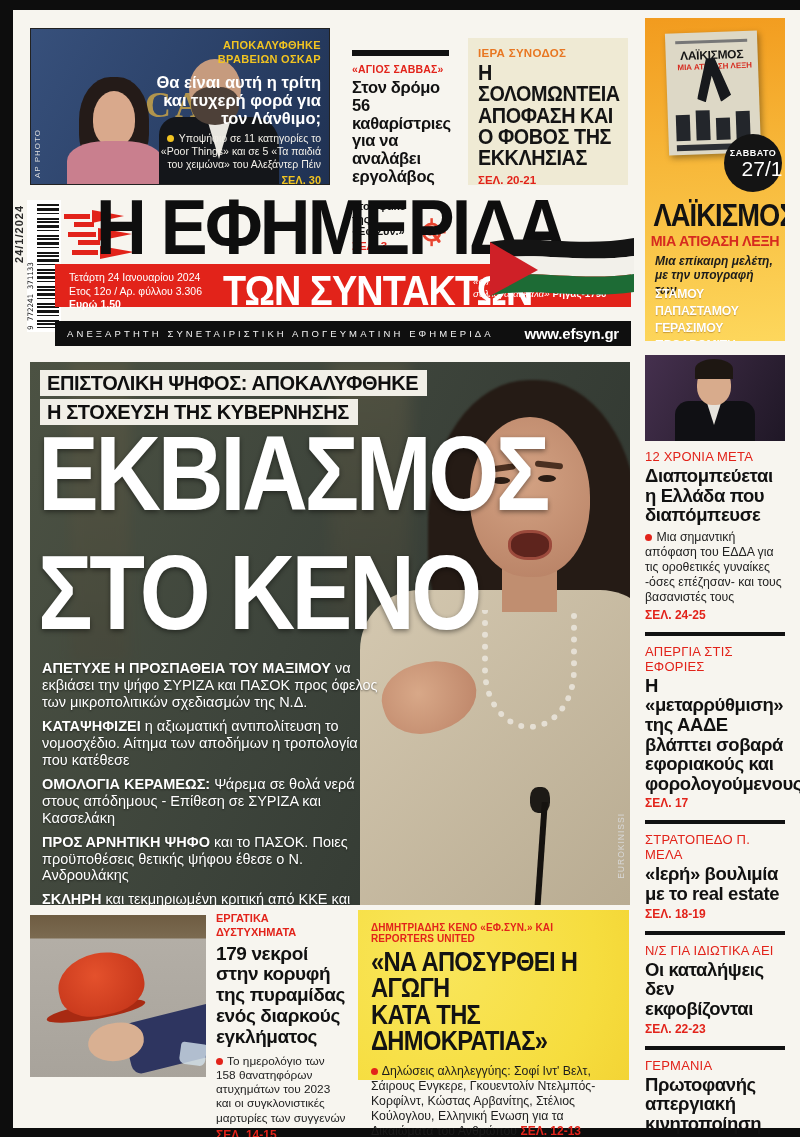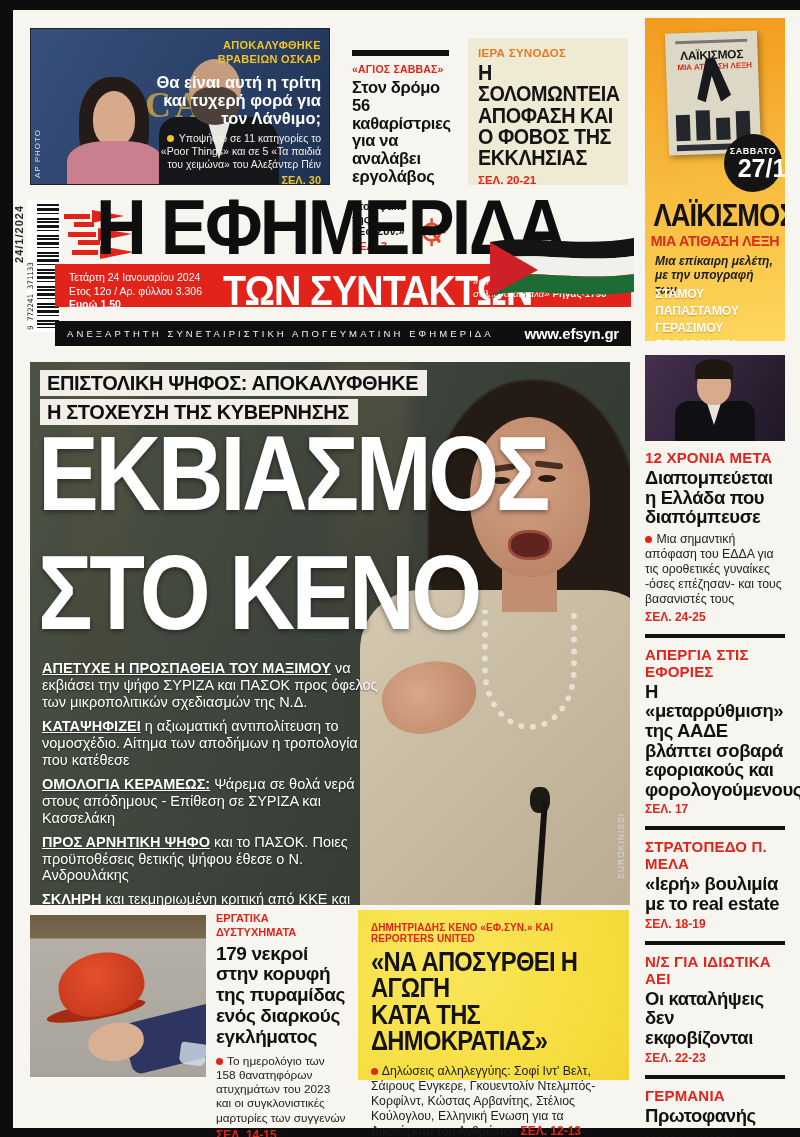--- a/index.html
+++ b/index.html
@@ -50,21 +50,21 @@
   .book { position:absolute; left:22px; top:14px; width:92px; height:122px; background:#ddd8c6; transform:rotate(-2deg); box-shadow:2px 3px 6px rgba(0,0,0,.35); padding:8px 6px 0; }
   .book-authors { height:3px; background:#777; margin:0 4px 6px; }
   .book-title { font-size:12px; font-weight:800; color:#151515; text-align:center; letter-spacing:-.3px; line-height:1; }
   .book-sub { font-size:8px; font-weight:800; color:#d62b1f; text-align:right; margin-top:2px; line-height:1.05; }
   .book-legs { position:absolute; left:30px; top:26px; width:34px; height:44px; background:#17191d; clip-path:polygon(30% 0,55% 0,100% 85%,70% 100%,45% 40%,25% 100%,0 92%); }
   .book-chimneys { position:absolute; left:8px; bottom:14px; width:76px; height:30px; display:flex; gap:6px; align-items:flex-end; }
   .book-chimneys i { display:block; background:#23262b; width:14px; }
   .book-strip { position:absolute; left:8px; bottom:4px; width:76px; height:6px; background:#2c2f34; }
   .badge { position:absolute; right:3px; top:116px; width:58px; height:58px; border-radius:50%; background:#141414; color:#fff; display:flex; flex-direction:column; align-items:center; justify-content:center; }
   .badge-day { font-size:9px; font-weight:700; letter-spacing:.5px; }
-  .badge-date { font-size:25px; font-weight:700; line-height:1;margin-left:18px; }
+  .badge-date { font-size:21px; font-weight:400; line-height:1;margin-left:18px; }
   .promo-title { position:absolute; left:0; top:182px; width:100%; text-align:center; font-size:31px; font-weight:900; color:#131313; letter-spacing:-1px; transform:scaleX(.88); line-height:1; }
   .promo-sub { position:absolute; left:0; top:214px; width:100%; text-align:center; font-size:15.5px; font-weight:800; color:#d62b1f; letter-spacing:-.3px; transform:scaleX(.92); }
   .promo-lead { position:absolute; left:10px; top:236px; width:120px; font-size:12px; font-weight:700; font-style:italic; color:#1c1c1c; line-height:1.2; }
   .promo-authors { position:absolute; left:10px; top:268px; width:124px; font-size:13px; font-weight:800; color:#fff; line-height:1.3; letter-spacing:-.2px; transform:scaleX(.94); transform-origin:left; text-shadow:0 1px 1px rgba(120,70,0,.4); }
 
   
   .barcode-wrap { position:absolute; left:27px; top:200px; width:34px; height:132px; background:#fff; display:flex; }
   .barcode-num { writing-mode:vertical-rl; transform:rotate(180deg); font-size:7.5px; font-family:"DejaVu Sans Mono", monospace; color:#111; line-height:1; padding:2px 0; }
   .barcode-bars { flex:1; margin:4px 2px; background:repeating-linear-gradient(to bottom,#151515 0 2px,#fff 2px 4px,#151515 4px 7px,#fff 7px 9px,#151515 9px 10px,#fff 10px 14px,#151515 14px 16px,#fff 16px 17px); }
   .pens { position:absolute; left:62px; top:206px; }
@@ -97,31 +97,31 @@
   .m-hand { position:absolute; left:352px; top:300px; width:95px; height:70px; background:radial-gradient(circle at 40% 40%,#d8a888,#bb8266); border-radius:45% 55% 50% 50%; transform:rotate(-18deg); }
   .m-mic { position:absolute; left:508px; top:440px; width:6px; height:110px; background:#15120f; transform:rotate(4deg); }
   .m-mic-head { position:absolute; left:500px; top:425px; width:20px; height:26px; background:#1d1a16; border-radius:40%; }
 
   .m-kicker { position:absolute; left:10px; top:8px; z-index:3; }
   .m-kicker span { display:inline-block; background:#f1efe7; color:#0f0f0f; font-size:20px; font-weight:800; letter-spacing:-.4px; padding:3px 9px 2px 7px; line-height:1.05; }
   .m-kicker .l2 { margin-top:3px; }
   .m-head { position:absolute; left:8px; top:52px; z-index:3; color:#fff; font-size:106px; font-weight:900; letter-spacing:-4px; line-height:1.12; transform:scaleX(.86); transform-origin:left; white-space:nowrap; text-shadow:0 2px 6px rgba(0,0,0,.45); }
   .m-bullets { position:absolute; left:12px; top:298px; width:336px; z-index:3; color:#fff; }
   .m-bullet { font-size:14.5px; line-height:1.17; margin-bottom:7px; font-weight:500; text-shadow:0 1px 2px rgba(0,0,0,.5); }
-  .m-bullet b { font-weight:800;text-decoration:underline; }
+  .m-bullet b { font-weight:800; }
   .m-credit { position:absolute; right:4px; bottom:26px; writing-mode:vertical-rl; transform:rotate(180deg); color:#d8d8d8; font-size:8.5px; letter-spacing:1px; z-index:3; }
 
   
   .sidebar { position:absolute; left:645px; top:355px; width:140px; }
   .sb-photo { width:140px; height:86px; background:linear-gradient(120deg,#45304e 0%,#2e2135 60%,#1f1726 100%); position:relative; overflow:hidden; margin-bottom:8px; }
   .sb-head-shape { position:absolute; left:52px; top:10px; width:34px; height:40px; background:#d8ab8c; border-radius:50% 50% 45% 45%; }
   .sb-hair-shape { position:absolute; left:50px; top:4px; width:38px; height:20px; background:#1e1712; border-radius:50% 50% 0 0; }
   .sb-suit-shape { position:absolute; left:30px; top:46px; width:80px; height:40px; background:#101014; border-radius:14px 14px 0 0; }
   .sb-shirt-shape { position:absolute; left:62px; top:48px; width:14px; height:22px; background:#e6e3dc; clip-path:polygon(0 0,100% 0,50% 100%); }
-  .sb-kicker { color:#e2231a; font-weight:700; font-size:15px; letter-spacing:.2px; margin-bottom:2px; }
+  .sb-kicker { color:#e2231a; font-weight:400; font-size:13px; letter-spacing:.2px; margin-bottom:2px; }
   .sb-headline { color:#111; font-weight:800; font-size:18.5px; line-height:1.06; letter-spacing:-.4px; }
   .sb-sum { margin-top:5px; color:#222; font-size:12.3px; line-height:1.22; }
   .sb-dot { display:inline-block; width:7px; height:7px; border-radius:50%; background:#e2231a; margin-right:1px; }
   .sb-page { margin-top:3px; color:#e2231a; font-weight:800; font-size:12px; }
   .sb-page-inline { color:#e2231a; font-weight:800; font-size:12px; }
   .sb-div { width:140px; height:4px; background:#111; margin:10px 0 8px; }
 
   
   .wphoto { position:absolute; left:30px; top:915px; width:176px; height:162px; background:linear-gradient(#6e5c42 0%,#7b6a50 14%,#b3aea6 15%,#a8a39b 100%); overflow:hidden; }
   .w-helmet { position:absolute; left:28px; top:38px; width:86px; height:62px; background:radial-gradient(circle at 45% 35%,#e4512c,#c03117); border-radius:50% 50% 42% 42%; transform:rotate(-12deg); }

